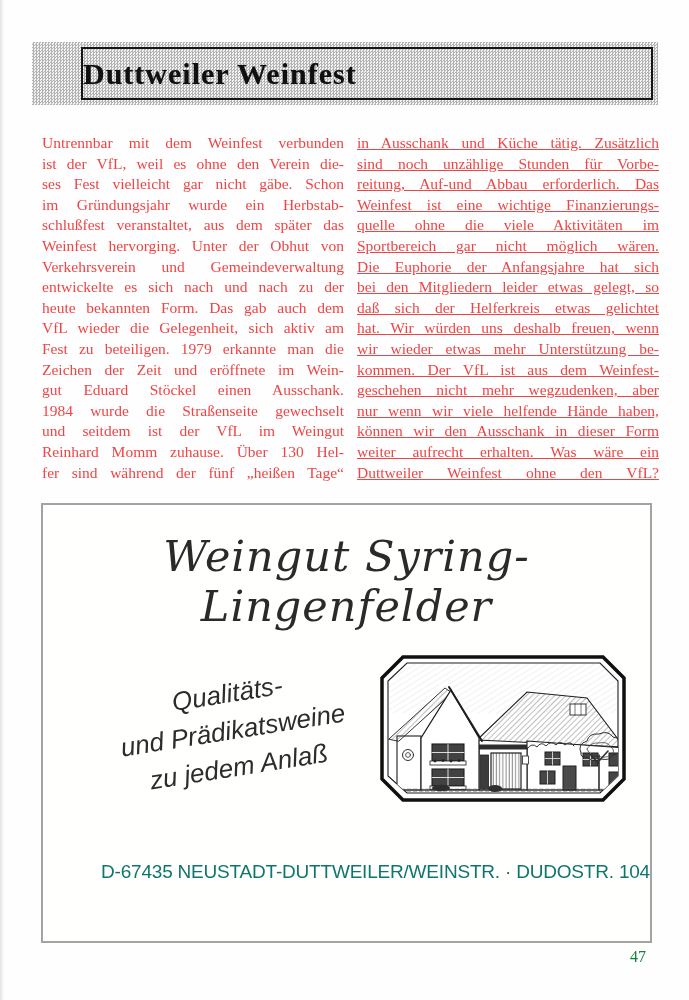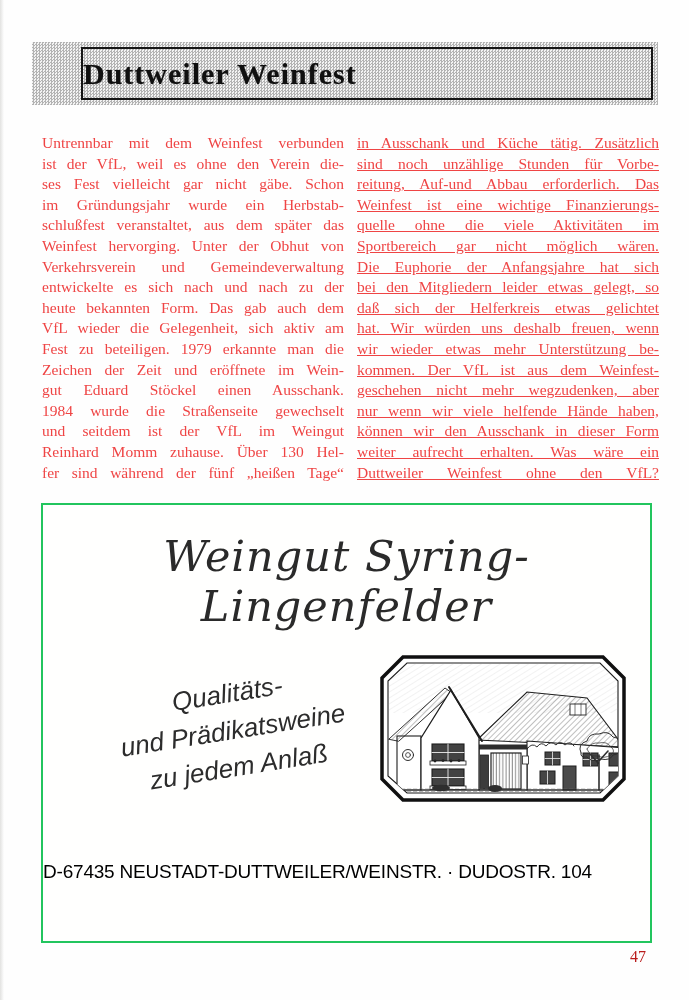--- a/index.html
+++ b/index.html
@@ -42,48 +42,48 @@
     font-size:15.5px;line-height:20.6px;
     text-align:justify;text-align-last:justify;
     white-space:pre-line;
     color:#ef4444;
   }
   .col-left{left:42px;}
   .col-right{left:357px;text-decoration:underline;}
   
   .ad-box{
     position:absolute;left:41px;top:503px;width:607px;height:436px;
-    border:2px solid #22c55e;background:#fffffe;
+    border:2px solid #a3a3a3;background:#fffffe;
   }
   .ad-title{
     position:absolute;top:26px;left:0;right:0;
     text-align:center;
     font-family:"DejaVu Serif",serif;font-style:italic;
     font-size:43px;letter-spacing:1px;color:#2a2a2a;
   }
   .ad-slogan{
     position:absolute;left:62px;top:170px;width:256px;
     transform:rotate(-9deg);
     text-align:center;
     font-family:"Liberation Sans",sans-serif;font-style:italic;
     font-size:26px;line-height:37px;color:#2c2c2c;
   }
   .ad-illustration{
     position:absolute;left:334px;top:147px;
   }
   .ad-address{
     position:absolute;left:0;right:0;top:351px;
-    text-align:left;
+    text-align:right;
     font-family:"Liberation Sans",sans-serif;
     font-size:19px;line-height:32px;letter-spacing:-0.2px;
-    color:#000000;
+    color:#0f766e;
   }
   .page-number{
     position:absolute;left:630px;top:948px;
-    font-size:16px;color:#b91c1c;
+    font-size:16px;color:#15803d;
   }
 </style>
 </head>
 <body>
 
 <div class="page">
   <div class="scan-edge"></div>
 
   <div class="header-band stipple">
     <div class="header-box stipple">

